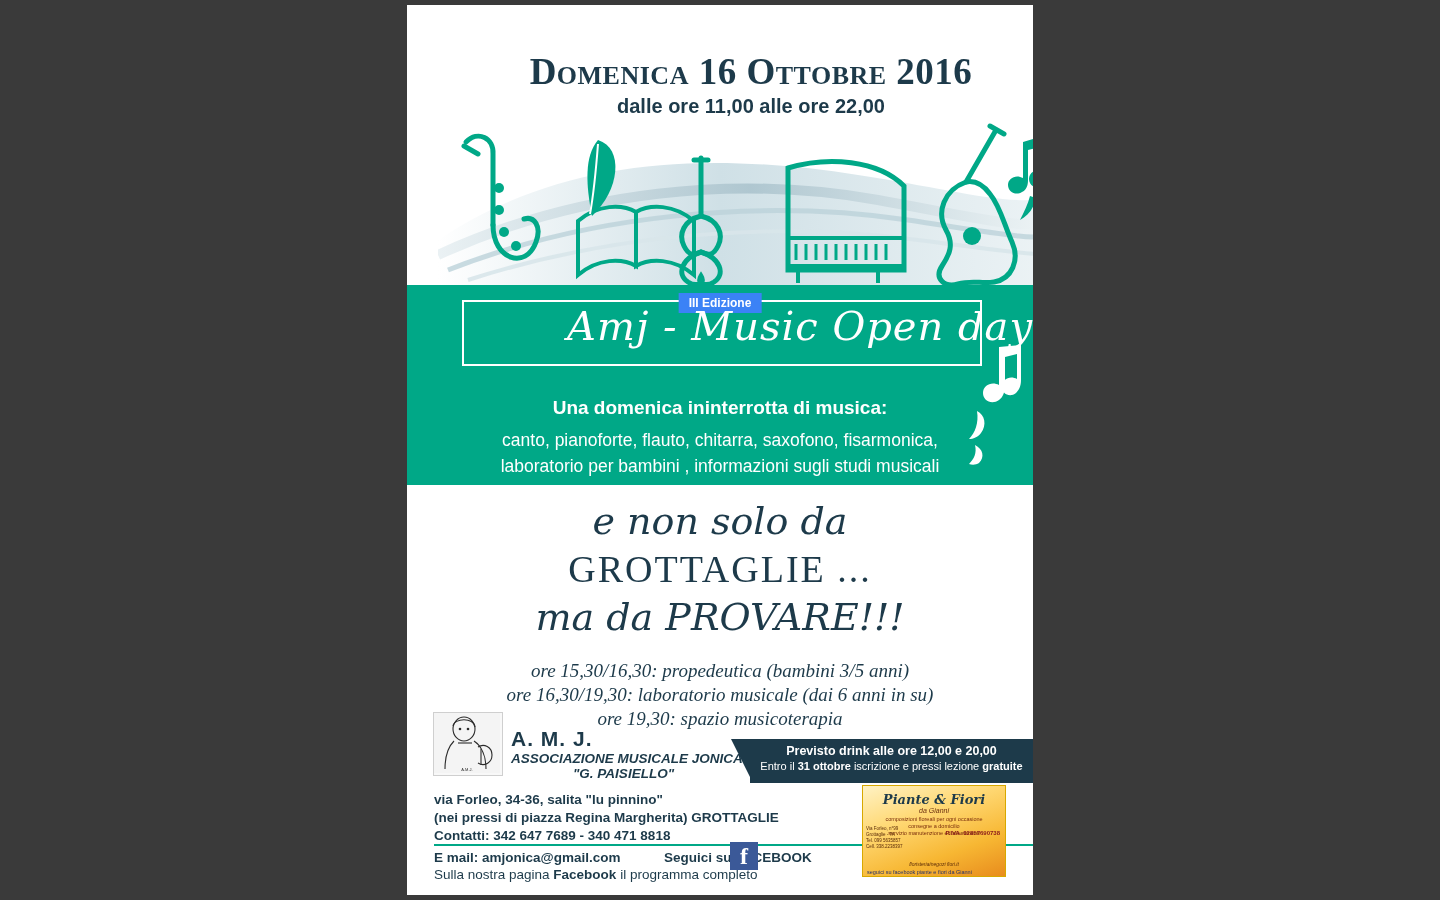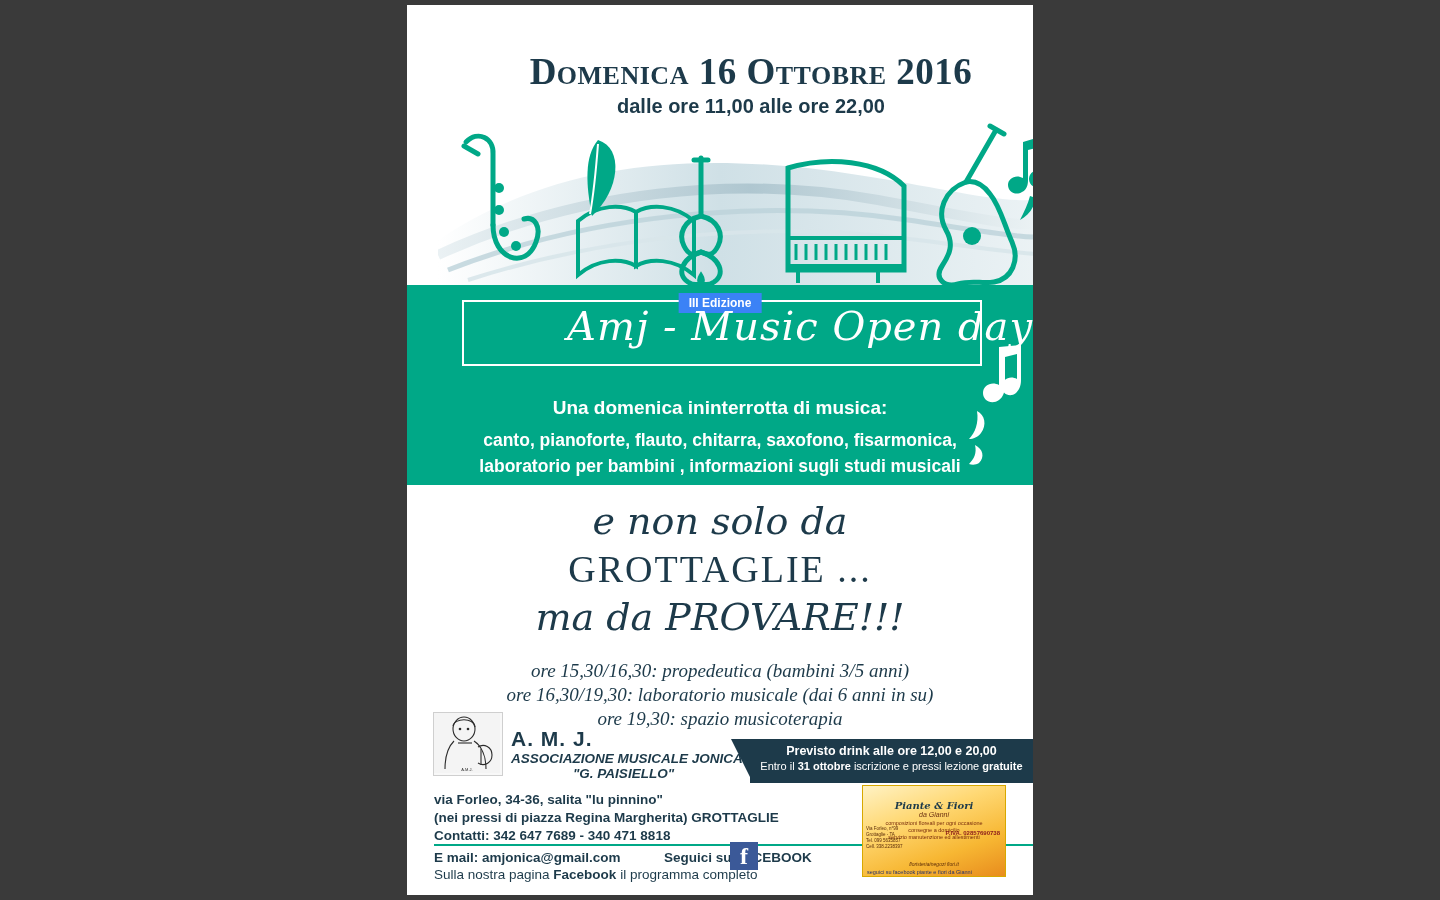--- a/index.html
+++ b/index.html
@@ -119,21 +119,20 @@
   }
   .teal-list {
     position: absolute;
     top: 142px;
     left: 0;
     width: 626px;
     text-align: center;
     color: #ffffff;
     font-size: 17.5px;
     line-height: 26px;
-    font-weight: bold;
   }
   .notes-right {
     position: absolute;
     right: 12px;
     top: 60px;
     z-index: 5;
   }
 
   
   .script-block {
@@ -293,23 +292,23 @@
     height: 90px;
     border: 1px solid #d8a800;
     background: linear-gradient(160deg,#fff2c4 0%, #ffd873 35%, #f7b733 70%, #e88c1d 100%);
     overflow: hidden;
   }
   .sp-title {
     text-align: center;
     font-family: "DejaVu Serif", serif;
     font-style: italic;
     font-weight: bold;
-    font-size: 10px;
-    color: #1d3a4a;
-    padding-top: 14px;
+    font-size: 13px;
+    color: #1d3a4a;
+    padding-top: 6px;
   }
   .sp-sub {
     text-align: center;
     font-size: 7px;
     color: #6b2f10;
     font-style: italic;
   }
   .sp-body {
     text-align: center;
     font-size: 5.5px;

